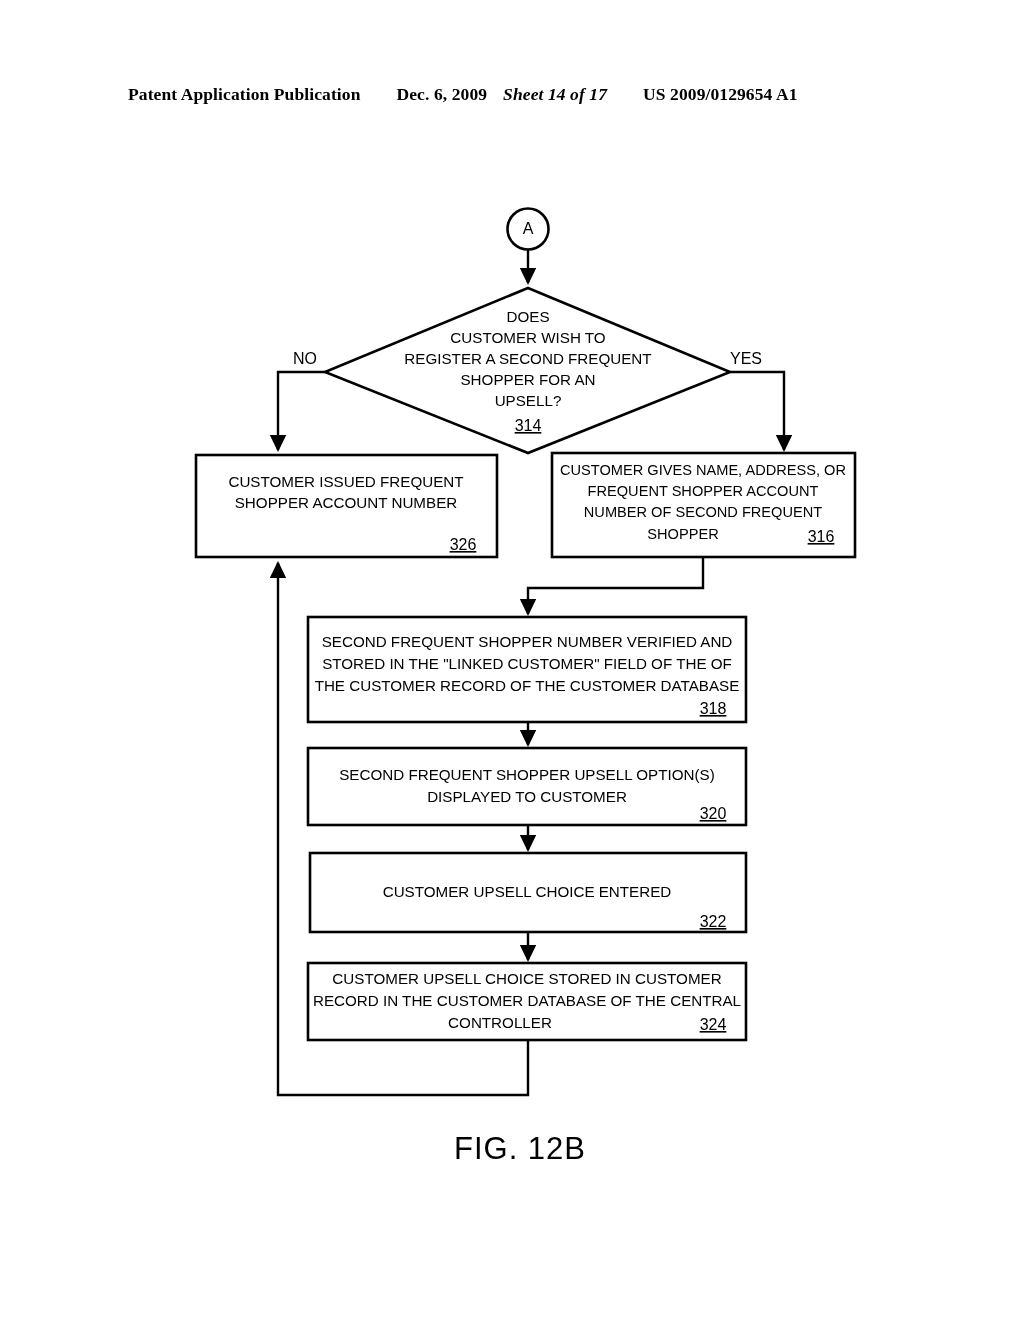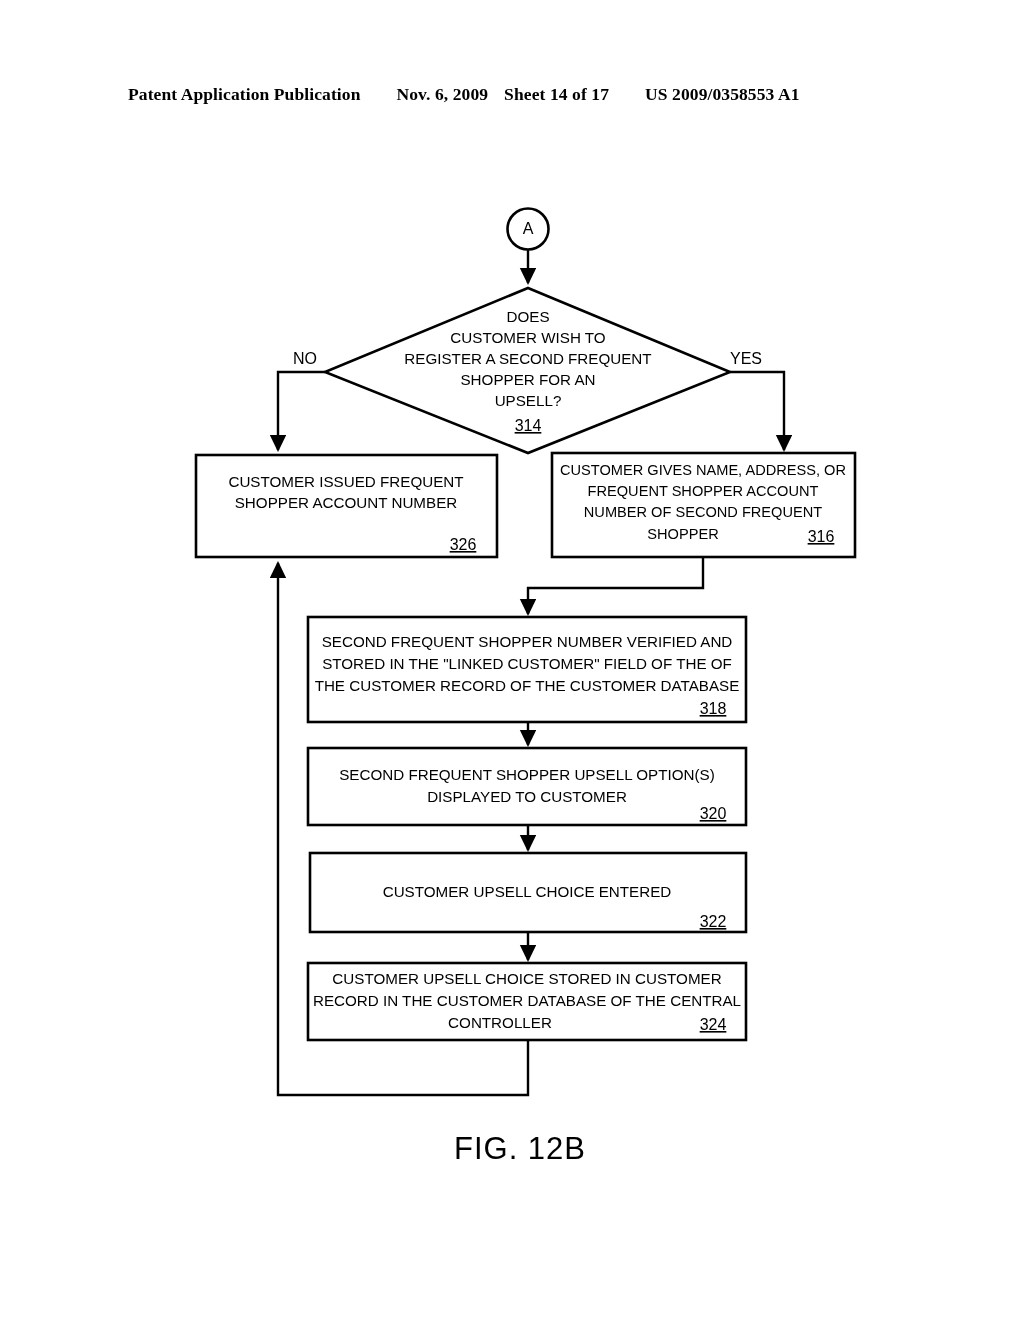--- a/index.html
+++ b/index.html
@@ -31,21 +31,21 @@
     font-family: "Liberation Serif", serif;
     font-weight: bold;
     font-size: 17.5px;
     letter-spacing: 0.1px;
     white-space: nowrap;
     display: flex;
     align-items: baseline;
   }
   #header .h-pub   { }
   #header .h-date  { margin-left: 36px; }
-  #header .h-sheet { margin-left: 16px; }
+  #header .h-sheet { margin-left: 16px; font-style: italic; }
   #header .h-num   { margin-left: 36px; }
 
   
   #fig-caption {
     position: absolute;
     left: 8px;
     top: 1131px;
     width: 1024px;
     text-align: center;
     font-size: 31px;
@@ -97,23 +97,23 @@
     fill: none;
   }
 </style>
 </head>
 <body>
 
 <div id="page">
 
   <div id="header">
     <span class="h-pub">Patent Application Publication</span>
-    <span class="h-date">Nov. 6, 2009</span>
+    <span class="h-date">Dec. 6, 2009</span>
     <span class="h-sheet">Sheet 14 of 17</span>
-    <span class="h-num">US 2009/0358553 A1</span>
+    <span class="h-num">US 2009/0129654 A1</span>
   </div>
 
   <svg id="flow" width="1024" height="1320" viewBox="0 0 1024 1320">
 
     <defs>
       <marker id="arrow" markerWidth="10" markerHeight="10" refX="6.2" refY="3.4" orient="auto" markerUnits="strokeWidth">
         <path d="M0,0 L7,3.4 L0,6.8 z" fill="#000000"></path>
       </marker>
     </defs>
 

